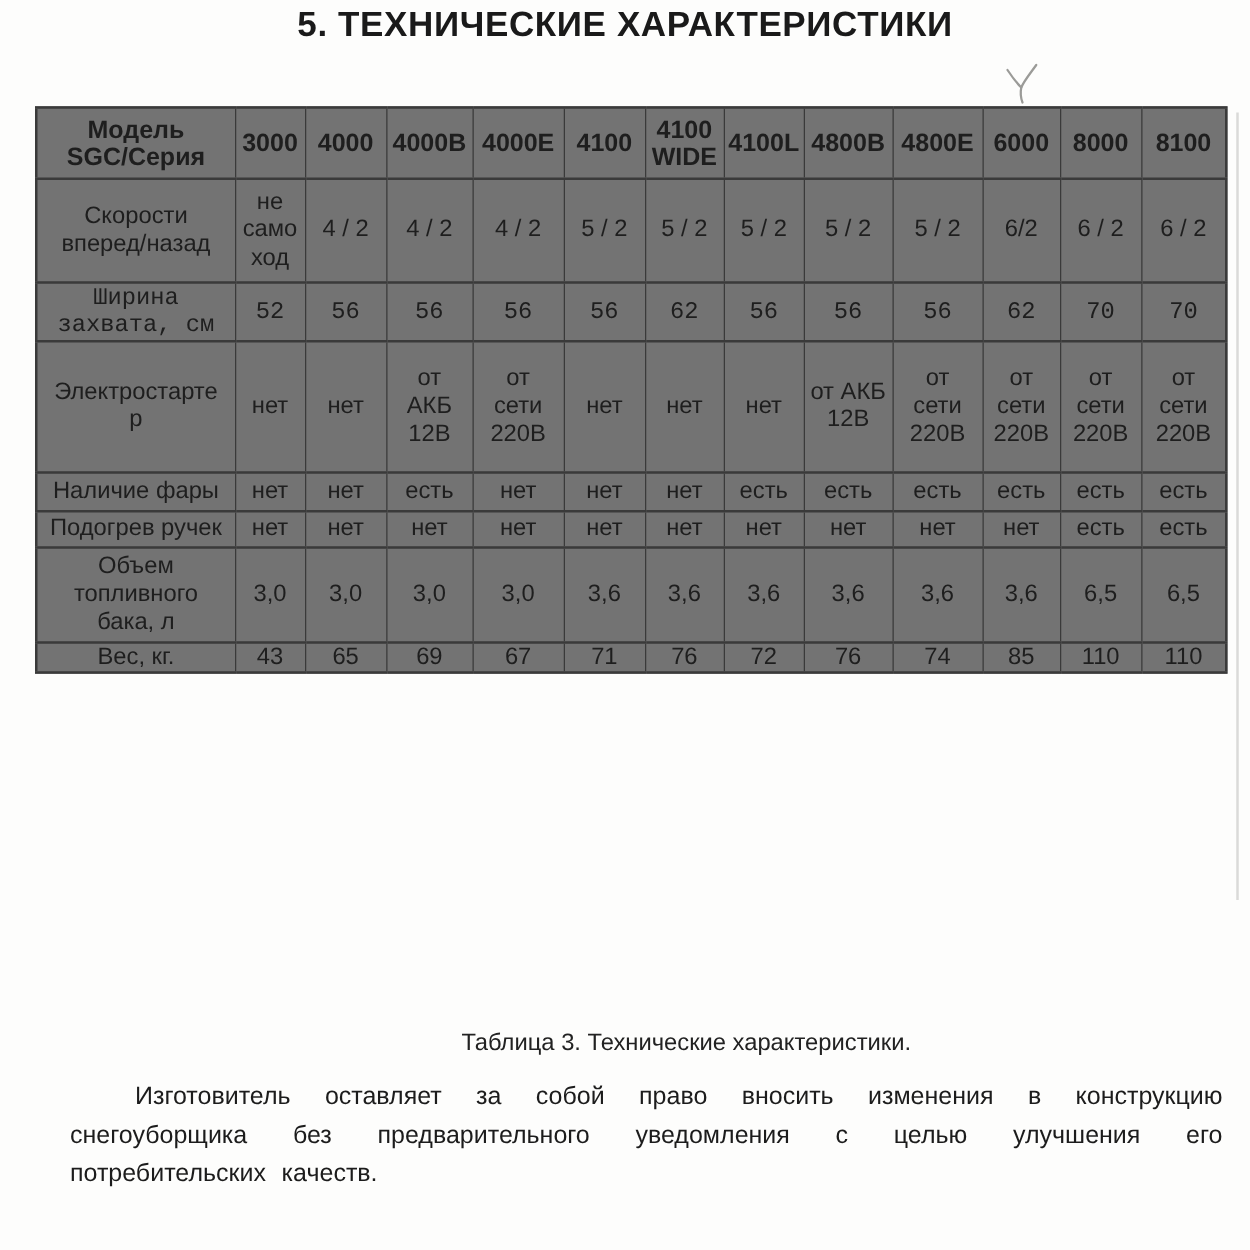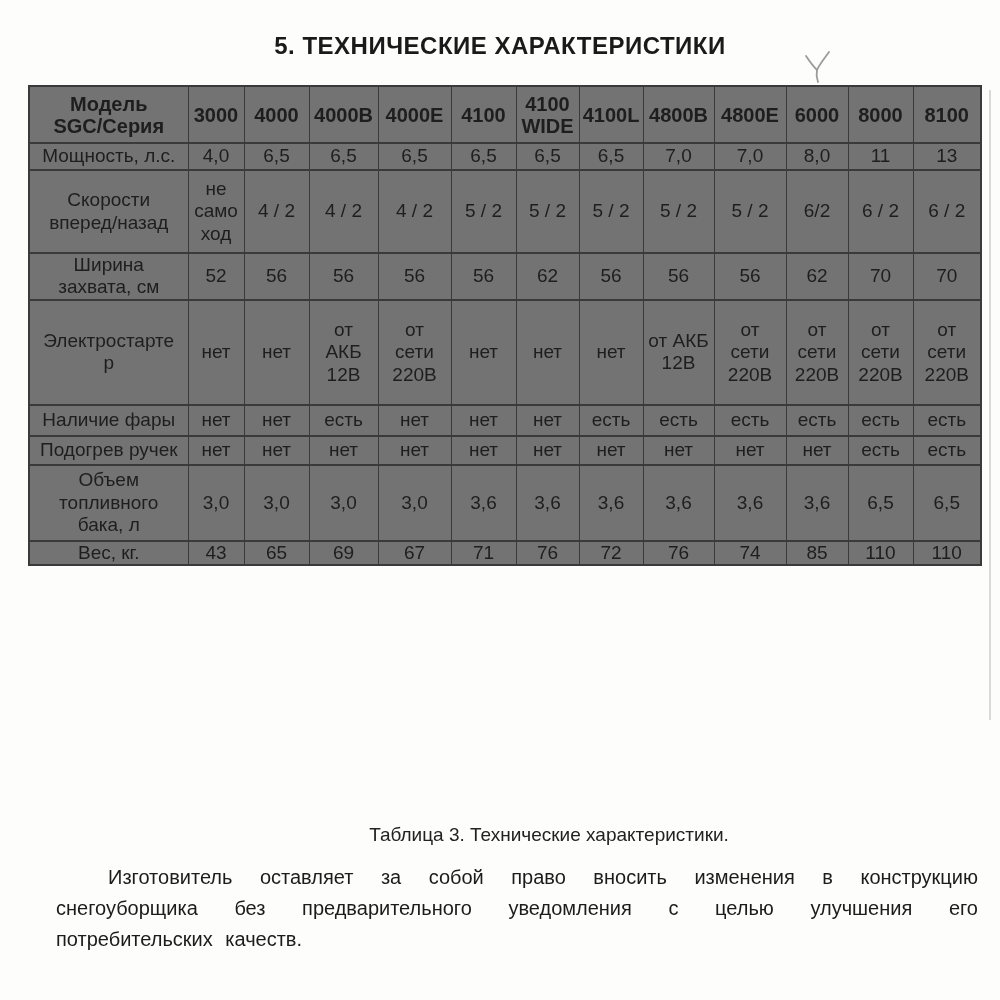--- a/index.html
+++ b/index.html
@@ -12,23 +12,23 @@
     color: #1e1e1e;
     overflow: hidden;
   }
   .page {
     position: relative;
     width: 1000px;
     height: 1000px;
   }
   .title {
     margin: 0;
-    padding-top: 32px;
+    padding-top: 4px;
     text-align: center;
-    font-size: 24px;
+    font-size: 28px;
     font-weight: bold;
     letter-spacing: 0.5px;
     color: #1a1a1a;
   }
   .handwritten-mark {
     position: absolute;
     left: 798px;
     top: 48px;
     width: 40px;
     height: 38px;
@@ -140,54 +140,39 @@
 WIDE</th>
           <th>4100L</th>
           <th>4800В</th>
           <th>4800Е</th>
           <th>6000</th>
           <th>8000</th>
           <th>8100</th>
         </tr>
     </thead>
     <tbody id="table-body">
-        <tr style="height: 27px;">
-          <th>Мощность, л.с.</th>
-          <td>4,0</td>
-          <td>6,5</td>
-          <td>6,5</td>
-          <td>6,5</td>
-          <td>6,5</td>
-          <td>6,5</td>
-          <td>6,5</td>
-          <td>7,0</td>
-          <td>7,0</td>
-          <td>8,0</td>
-          <td>11</td>
-          <td>13</td>
-        </tr>
         <tr style="height: 83px;">
           <th>Скорости
 вперед/назад</th>
           <td>не
 само
 ход</td>
           <td>4 / 2</td>
           <td>4 / 2</td>
           <td>4 / 2</td>
           <td>5 / 2</td>
           <td>5 / 2</td>
           <td>5 / 2</td>
           <td>5 / 2</td>
           <td>5 / 2</td>
           <td>6/2</td>
           <td>6 / 2</td>
           <td>6 / 2</td>
         </tr>
-        <tr style="height: 40px;">
+        <tr style="height: 40px; font-family: Liberation Mono, monospace;">
           <th>Ширина
 захвата, см</th>
           <td>52</td>
           <td>56</td>
           <td>56</td>
           <td>56</td>
           <td>56</td>
           <td>62</td>
           <td>56</td>
           <td>56</td>

